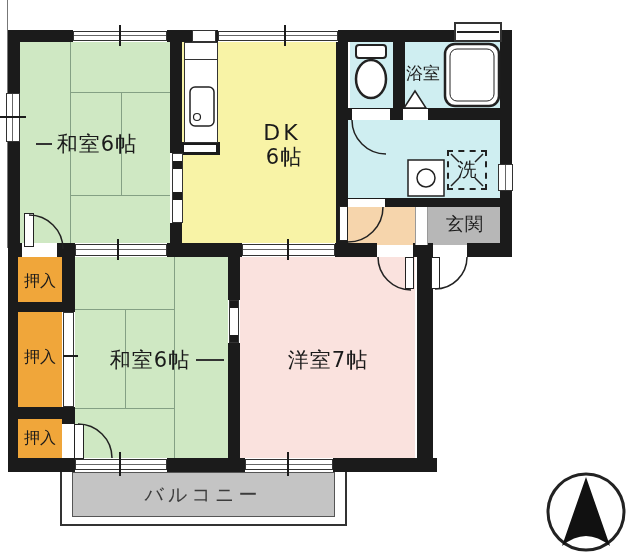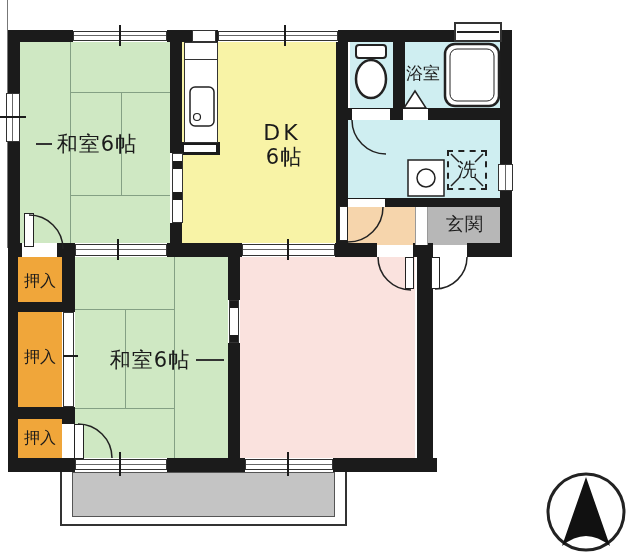--- a/index.html
+++ b/index.html
@@ -207,14 +207,16 @@
 
   <div class="lbl" style="left:465px;top:224px;font-size:18px;letter-spacing:1px;">玄関</div>
 
   <div class="lbl" style="left:40px;top:281px;font-size:16px;">押入</div>
   <div class="lbl" style="left:40px;top:357px;font-size:16px;">押入</div>
   <div class="lbl" style="left:40px;top:438px;font-size:16px;">押入</div>
 
   <div class="lbl" style="left:150px;top:360px;font-size:21px;letter-spacing:1px;">和室6帖</div>
   <div class="leader" style="left:196px;top:359px;width:28px;height:2px;"></div>
 
-
+  <div class="lbl" style="left:328px;top:360px;font-size:21px;letter-spacing:1px;">洋室7帖</div>
+
+  <div class="lbl" style="left:203px;top:495px;font-size:19px;letter-spacing:4px;color:#3c3c3c;">バルコニー</div>
 </div>
 
 </body></html>

